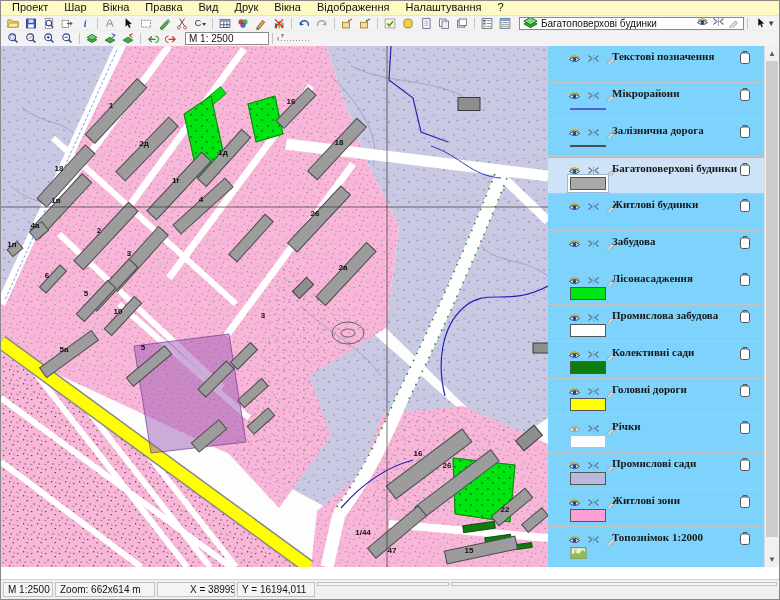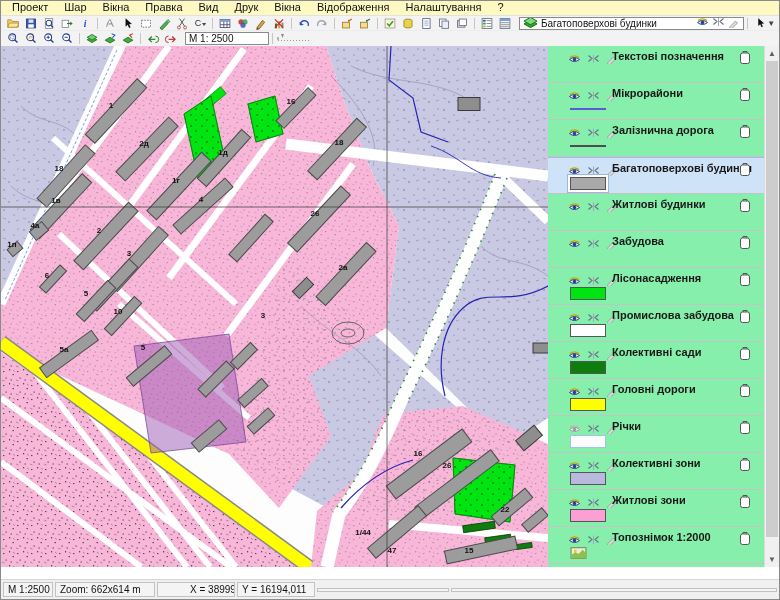--- a/index.html
+++ b/index.html
@@ -21,37 +21,37 @@
   .combo{height:13px;background:#fff;border:1px solid #8a8a8a;display:flex;align-items:center;font-size:10px;padding:0 3px;gap:3px;overflow:hidden;white-space:nowrap;}
   .layer-combo{width:268px;margin-left:5px;}
   .layer-combo .grow{flex:1;}
   .scale-combo{width:84px;margin-left:5px;gap:48px;}
   .scale-combo .grow{flex:1;}
   .caret{font-size:8px;color:#444;}
   .mini{display:inline-flex;align-items:center;gap:3px;}
   
   .content{flex:1;display:flex;background:#fff;position:relative;overflow:hidden;}
   .map-wrap{width:547px;height:521px;border-right:1px solid #9a9a9a;background:#fdfdfd;}
-  .panel{width:217px;height:521px;background:#86efac;position:relative;overflow:hidden;}
+  .panel{width:217px;height:521px;background:#7dd3fc;position:relative;overflow:hidden;font-family:Liberation Serif, serif;}
   .prow{height:37px;position:relative;border-bottom:1px solid #c4c4c4;}
   .prow.sel{background:#cfe3f8;border-top:1px solid #9cc0e8;}
   .picons{position:absolute;left:20px;top:4px;display:flex;gap:6px;align-items:center;}
   .plabel{position:absolute;left:64px;top:4px;font-size:11px;font-weight:bold;color:#181818;}
   .ptag{position:absolute;right:13px;top:4px;}
   .pswatch{position:absolute;left:22px;top:19px;}
   .sw-rect{width:36px;height:13px;border:1px solid #555;}
   .prow.sel .sw-rect{box-shadow:0 0 0 2px #fff,0 0 0 3px #9ab8d8;}
   .sw-line{width:36px;height:2px;margin-top:6px;}
   
   .pscroll{width:15px;height:521px;background:#f0f0f0;border-left:1px solid #dcdcdc;position:relative;font-size:8px;color:#606060;}
   .pscroll .arr{height:15px;display:flex;align-items:center;justify-content:center;}
   .pscroll .arr.bottom{position:absolute;bottom:0;left:0;right:0;}
   .pscroll .thumb{position:absolute;top:15px;left:1px;right:1px;height:476px;background:#cdcdcd;}
   
-  .statusbar{height:20px;display:flex;align-items:center;gap:2px;background:#f0f0f0;border-top:1px solid #d6d6d6;padding:2px 2px;}
+  .statusbar{height:20px;display:flex;align-items:flex-start;gap:2px;background:#f0f0f0;border-top:1px solid #d6d6d6;padding:2px 2px;}
   .scell{border:1px solid #c2c2c2;background:#f4f4f4;font-size:10px;padding:1px 4px;white-space:nowrap;overflow:hidden;}
 </style>
 </head>
 <body>
 
 <div class="app">
 
 
   <div class="menubar" id="menubar">
       <span class="menu-item">Проект</span>
@@ -901,21 +901,21 @@
                 <path d="M1.5,3.6 Q6,0.2 10.5,3.6" stroke="#c8a800" stroke-width="1.4" fill="none"></path>
               </svg></span>
             <span><svg width="13" height="10" viewBox="0 0 12 10">
                 <path d="M1,1.5 l3.5,3 l-3.5,3 M11,1.5 l-3.5,3 l3.5,3" stroke="#667088" fill="none" stroke-width="1.1"></path>
                 <line x1="6" y1="0.5" x2="6" y2="9" stroke="#a0a8b8" stroke-width="1"></line>
               </svg></span>
             <span><svg width="12" height="11" viewBox="0 0 12 11">
                 <path d="M2,9.5 l5.5,-5.5 l2,2 l-5.5,5.5 l-2.6,0.6 z" fill="#dcdcdc" stroke="#909090" stroke-width="0.8"></path>
               </svg></span>
           </span>
-          <span class="plabel">Колективні зони</span>
+          <span class="plabel">Промислові сади</span>
           <span class="ptag"><svg width="12" height="15" viewBox="0 0 12 15">
               <rect x="1.5" y="3" width="9" height="10.5" rx="2" fill="#fff" stroke="#555"></rect>
               <path d="M4,3 v-1.5 h4 v1.5" fill="none" stroke="#555"></path>
             </svg></span>
           <span class="pswatch">
             <span class="sw-rect" style="background: rgb(185, 185, 221); border-color: rgb(85, 85, 85); display: block;"></span>
           </span>
         </div>
         <div class="prow">
           <span class="picons">

